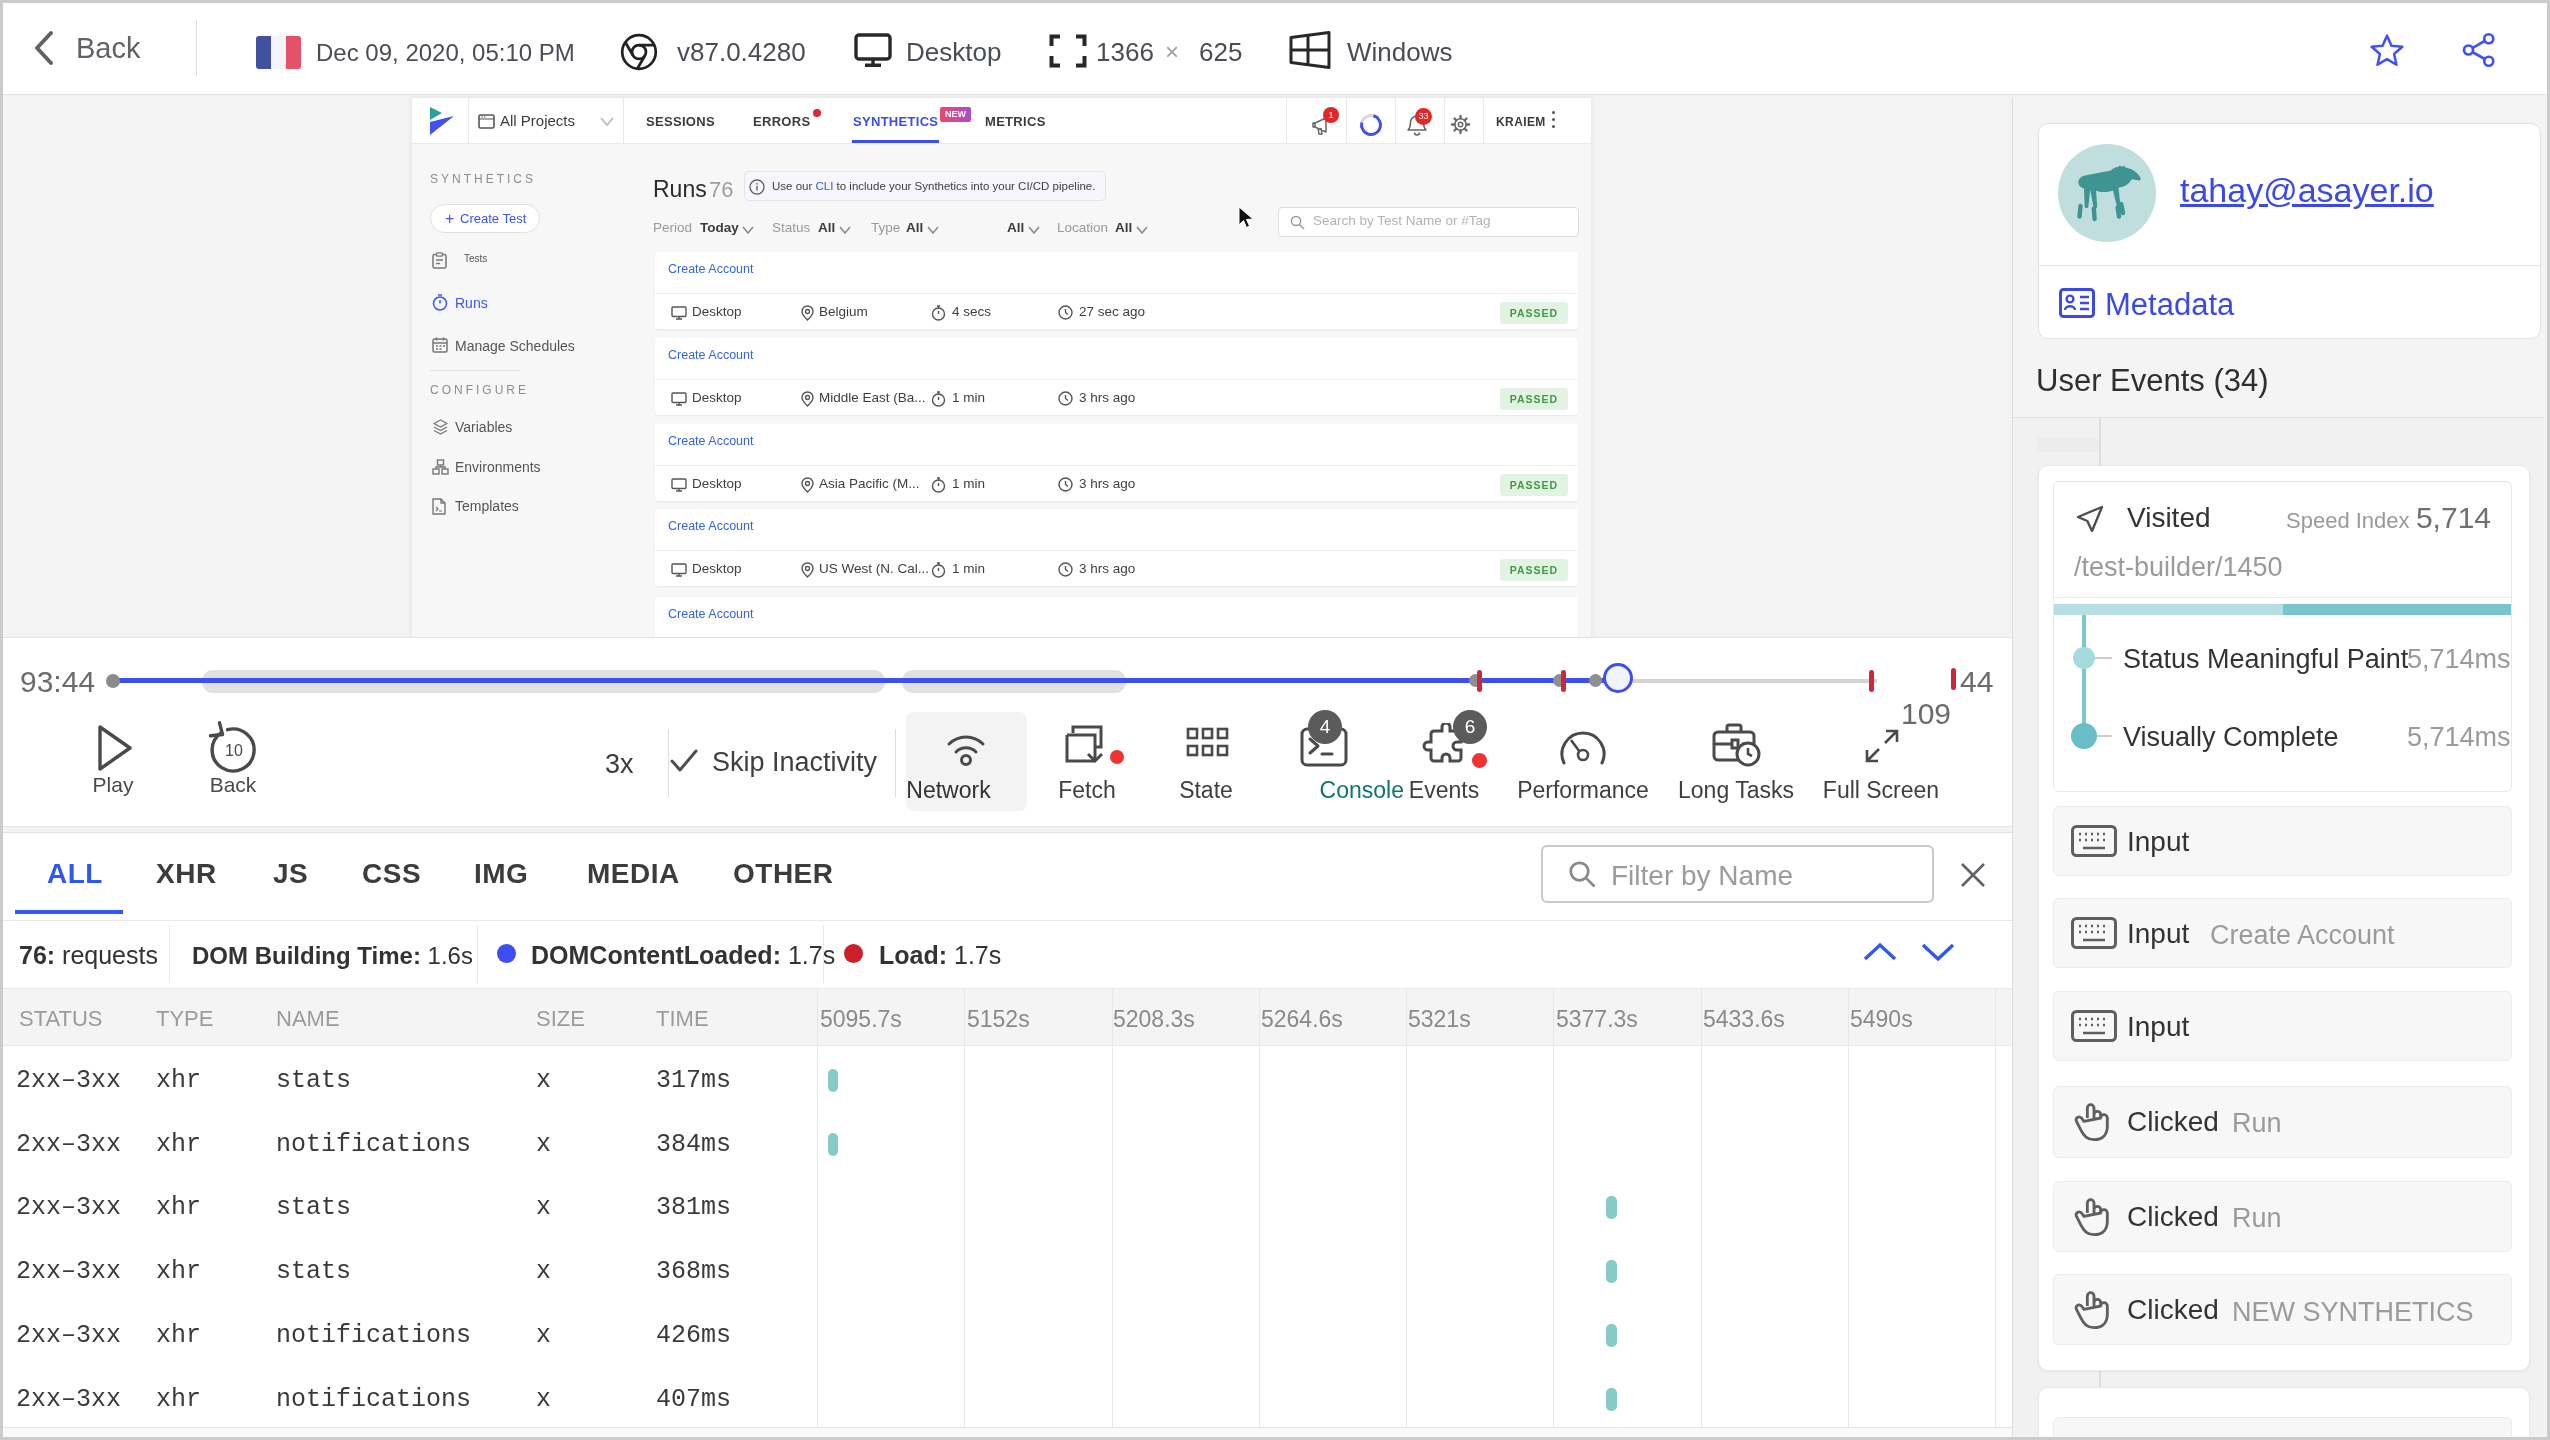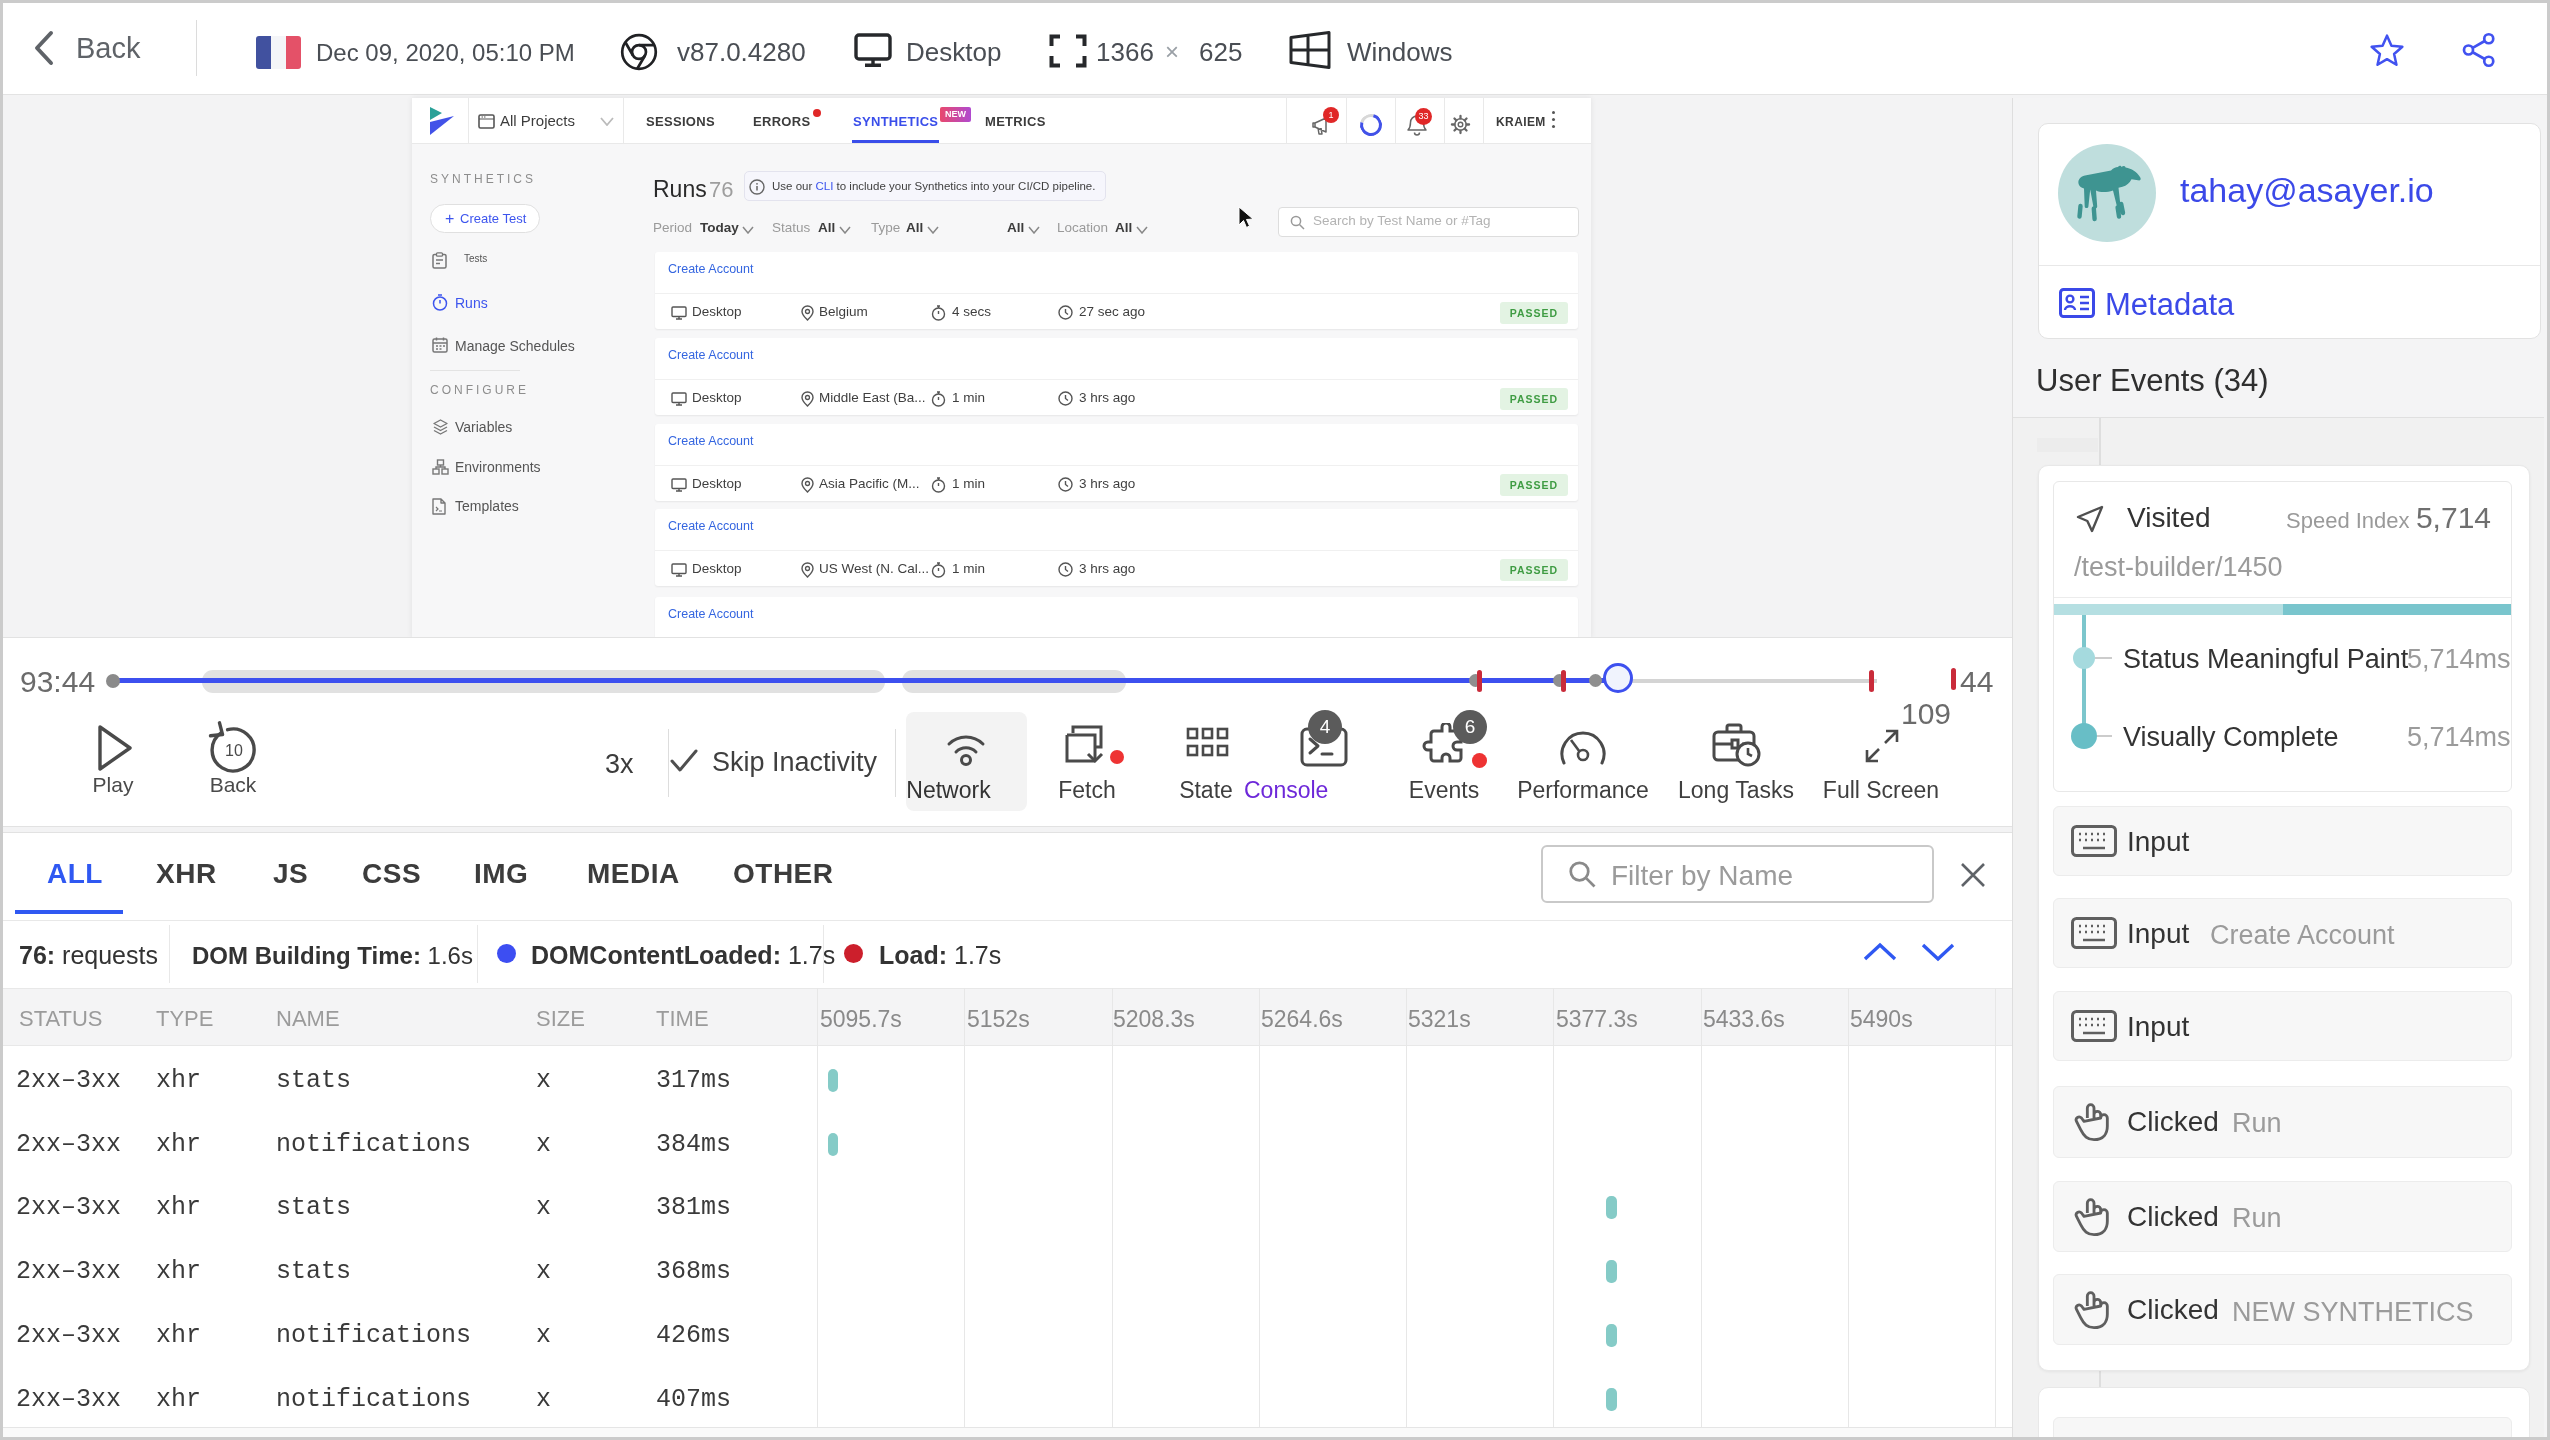--- a/index.html
+++ b/index.html
@@ -358,21 +358,21 @@
         <rect x="32" y="19" width="9" height="9"></rect>
       </g>
     </svg>
   <div class="abs" style="left:1126px;top:777px;width:160px;text-align:center;font-size:23px;color:#3f3f3f;">State</div>
 
   <svg class="abs" style="left:1300px;top:727px;" width="48" height="40" viewBox="0 0 48 40">
       <rect x="2" y="2" width="44" height="36" rx="5" stroke="#4a4a4a" stroke-width="3" fill="none"></rect>
       <path d="M10 12 L18 19 L10 26 M22 27 L32 27" stroke="#4a4a4a" stroke-width="3" fill="none" stroke-linecap="round" stroke-linejoin="round"></path>
     </svg>
   <div class="abs" style="left:1308px;top:710px;width:34px;height:34px;border-radius:50%;background:#5b5b5b;color:#fff;font-size:19px;text-align:center;line-height:34px;">4</div>
-  <div class="abs" style="left:1244px;top:777px;width:160px;text-align:left;font-size:23px;color:#6d28d9;">Console</div>
+  <div class="abs" style="left:1244px;top:777px;width:160px;text-align:right;font-size:23px;color:#0f766e;">Console</div>
 
   <svg class="abs" style="left:1420px;top:723px;" width="48" height="46" viewBox="0 0 24 23">
       <path d="M11 2 a 2 2 0 0 1 4 0 v 2 h 4 a 1.5 1.5 0 0 1 1.5 1.5 v 4 h -2 a 2 2 0 0 0 0 4 h 2 v 4 a 1.5 1.5 0 0 1 -1.5 1.5 h -4 v -1.5 a 2 2 0 0 0 -4 0 v 1.5 h -4 a 1.5 1.5 0 0 1 -1.5 -1.5 v -4 h -1.5 a 2 2 0 0 1 0 -4 h 1.5 v -4 a 1.5 1.5 0 0 1 1.5 -1.5 h 4 z" stroke="#4a4a4a" stroke-width="1.5" fill="none"></path>
     </svg>
   <div class="abs" style="left:1453px;top:710px;width:34px;height:34px;border-radius:50%;background:#5b5b5b;color:#fff;font-size:19px;text-align:center;line-height:34px;">6</div>
   <div class="abs" style="left:1472px;top:753px;width:15px;height:15px;border-radius:50%;background:#e33;"></div>
   <div class="abs" style="left:1364px;top:777px;width:160px;text-align:center;font-size:23px;color:#3f3f3f;">Events</div>
 
   <svg class="abs" style="left:1560px;top:725px;" width="46" height="40" viewBox="0 0 46 40">
       <path d="M4 38 A 21 21 0 1 1 42 38" stroke="#4a4a4a" stroke-width="3" fill="none" stroke-linecap="round"></path>
@@ -487,21 +487,21 @@
       <div class="abs" style="left:656px;top:1385px;">407ms</div>
   </div>
 
   <div class="abs" style="left:2038px;top:123px;width:503px;height:216px;background:#fff;border:1px solid #e2e2e2;border-radius:10px;"></div>
   <div class="abs" style="left:2039px;top:265px;width:501px;height:1px;background:#e8e8e8;"></div>
   <div class="abs" style="left:2058px;top:144px;width:98px;height:98px;border-radius:50%;background:#bfdedd;"></div>
   <svg class="abs" style="left:2067px;top:164px;" width="80" height="60" viewBox="0 0 80 60">
       <path d="M12 21 C10 16.5 13 12.5 18 11.5 L44 6.5 C46 4.5 48.5 3 51 3 C52 1.2 54 1.2 54.6 3 C56 1.4 58 1.5 58.6 3.4 C64.5 4.2 70 8 73 13 C74.5 15.2 73.5 16.8 71 16.3 L64.5 15.2 C62.5 19 59.5 21.8 55.5 22.8 L51.5 23.7 L53.5 42 C53.8 44.2 50.7 45.2 50.1 43 L46 26.5 C40 28.5 33 28.5 29 26.5 L30.2 42.5 C30.3 44.7 27 45.4 26.5 43.2 L23.2 25.5 L21.4 42.5 C21.2 44.7 17.8 44.6 17.7 42.4 L17 24.5 C14 23.5 12.8 22.6 12 21 Z" fill="#3e9491"></path>
       <path d="M13.5 42 L12.5 52.5 M26.8 44.5 L27.6 55 M50.6 43.5 L52 52.5 M54.2 40 L56 49" stroke="#3e9491" stroke-width="4.4" stroke-linecap="round"></path>
     </svg>
-  <div class="abs" style="left:2180px;top:171px;font-size:34px;color:#3b49e8;">tahay@asayer.io</div>
+  <div class="abs" style="left:2180px;top:171px;font-size:34px;color:#3b49e8;text-decoration:underline;">tahay@asayer.io</div>
   <svg class="abs" style="left:2059px;top:288px;" width="36" height="30" viewBox="0 0 36 30">
       <rect x="1.5" y="1.5" width="33" height="27" rx="3" stroke="#3b49e8" stroke-width="3" fill="none"></rect>
       <circle cx="11" cy="11" r="3.4" stroke="#3b49e8" stroke-width="2.4" fill="none"></circle>
       <path d="M6 22 C6 17 16 17 16 22" stroke="#3b49e8" stroke-width="2.4" fill="none"></path>
       <path d="M21 9 H30 M21 15 H30 M21 21 H30" stroke="#3b49e8" stroke-width="2.6"></path>
     </svg>
   <div class="abs" style="left:2105px;top:287px;font-size:31px;color:#3b49e8;">Metadata</div>
   <div class="abs" style="left:2036px;top:363px;font-size:31px;color:#2f2f2f;">User Events (34)</div>
   <div class="abs" style="left:2013px;top:417px;width:531px;height:1020px;background:#f1f1f1;border-top:1px solid #e0e0e0;"></div>
   <div class="abs" style="left:2099px;top:418px;width:2px;height:1019px;background:#dedede;"></div>

